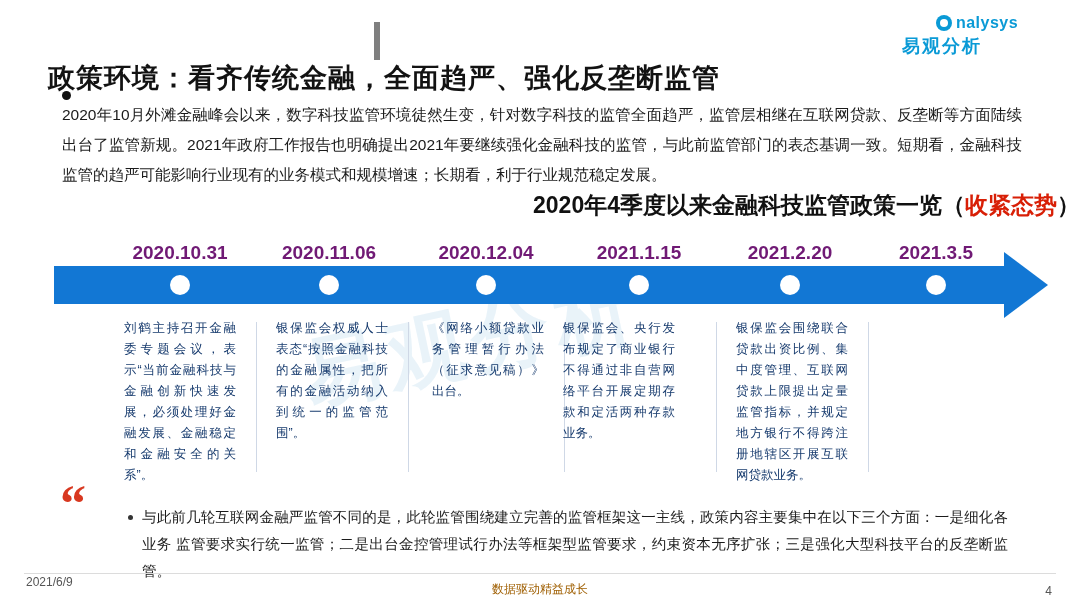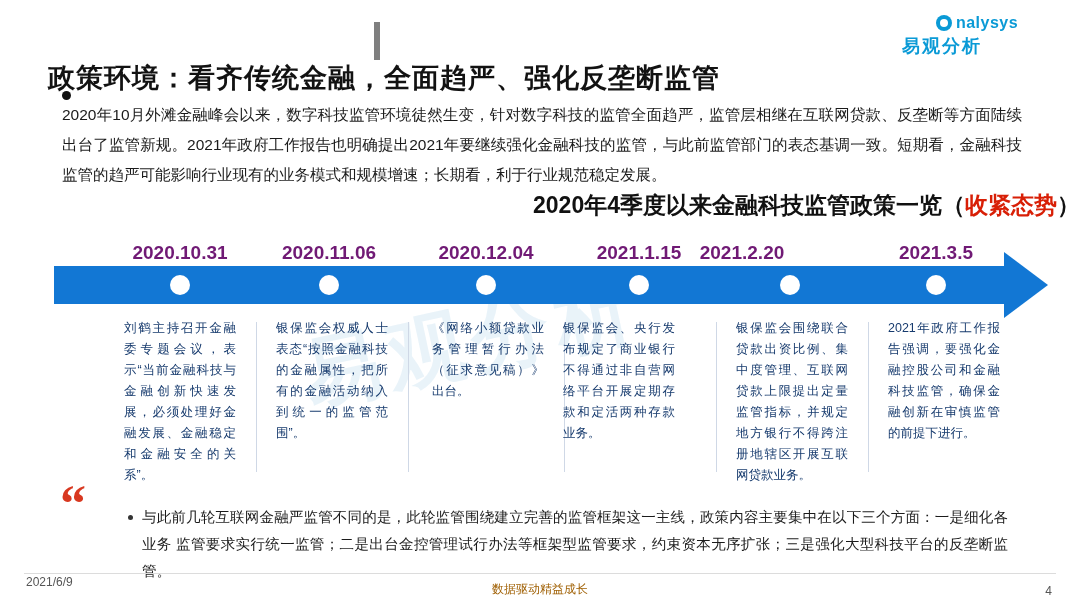--- a/index.html
+++ b/index.html
@@ -240,21 +240,21 @@
 <div class="watermark">易观分析</div>
 
 <div class="tl-wrap">
   <div class="tl-bar"></div>
   <div class="tl-arrow"></div>
 
   <div class="tl-date" style="left:180px;">2020.10.31</div>
   <div class="tl-date" style="left:329px;">2020.11.06</div>
   <div class="tl-date" style="left:486px;">2020.12.04</div>
   <div class="tl-date" style="left:639px;">2021.1.15</div>
-  <div class="tl-date" style="left:742px;text-align:right;">2021.2.20</div>
+  <div class="tl-date" style="left:790px;text-align:right;">2021.2.20</div>
   <div class="tl-date" style="left:936px;">2021.3.5</div>
 
   <div class="tl-dot" style="left:180px;"></div>
   <div class="tl-dot" style="left:329px;"></div>
   <div class="tl-dot" style="left:486px;"></div>
   <div class="tl-dot" style="left:639px;"></div>
   <div class="tl-dot" style="left:790px;"></div>
   <div class="tl-dot" style="left:936px;"></div>
 </div>
 
@@ -262,21 +262,20 @@
   <div class="col" style="left:124px;">刘鹤主持召开金融委专题会议，表示“当前金融科技与金融创新快速发展，必须处理好金融发展、金融稳定和金融安全的关系”。</div>
   <div class="col-sep" style="left:256px;"></div>
   <div class="col" style="left:276px;">银保监会权威人士表态“按照金融科技的金融属性，把所有的金融活动纳入到统一的监管范围”。</div>
   <div class="col-sep" style="left:408px;"></div>
   <div class="col" style="left:432px;">《网络小额贷款业务管理暂行办法（征求意见稿）》出台。</div>
   <div class="col-sep" style="left:564px;"></div>
   <div class="col" style="left:563px;">银保监会、央行发布规定了商业银行不得通过非自营网络平台开展定期存款和定活两种存款业务。</div>
   <div class="col-sep" style="left:716px;"></div>
   <div class="col" style="left:736px;">银保监会围绕联合贷款出资比例、集中度管理、互联网贷款上限提出定量监管指标，并规定地方银行不得跨注册地辖区开展互联网贷款业务。</div>
   <div class="col-sep" style="left:868px;"></div>
-  <div class="col" style="left:888px;">2021年政府工作报告强调，要强化金融控股公司和金融科技监管，确保金融创新在审慎监管的前提下进行。</div>
 </div>
 
 <div class="quote-mark">“</div>
 <div class="note">
   <div class="note-dot"></div>
   <div class="note-text">与此前几轮互联网金融严监管不同的是，此轮监管围绕建立完善的监管框架这一主线，政策内容主要集中在以下三个方面：一是细化各业务 监管要求实行统一监管；二是出台金控管理试行办法等框架型监管要求，约束资本无序扩张；三是强化大型科技平台的反垄断监管。</div>
 </div>
 
 <div class="footer-line"></div>
 <div class="footer-date">2021/6/9</div>

